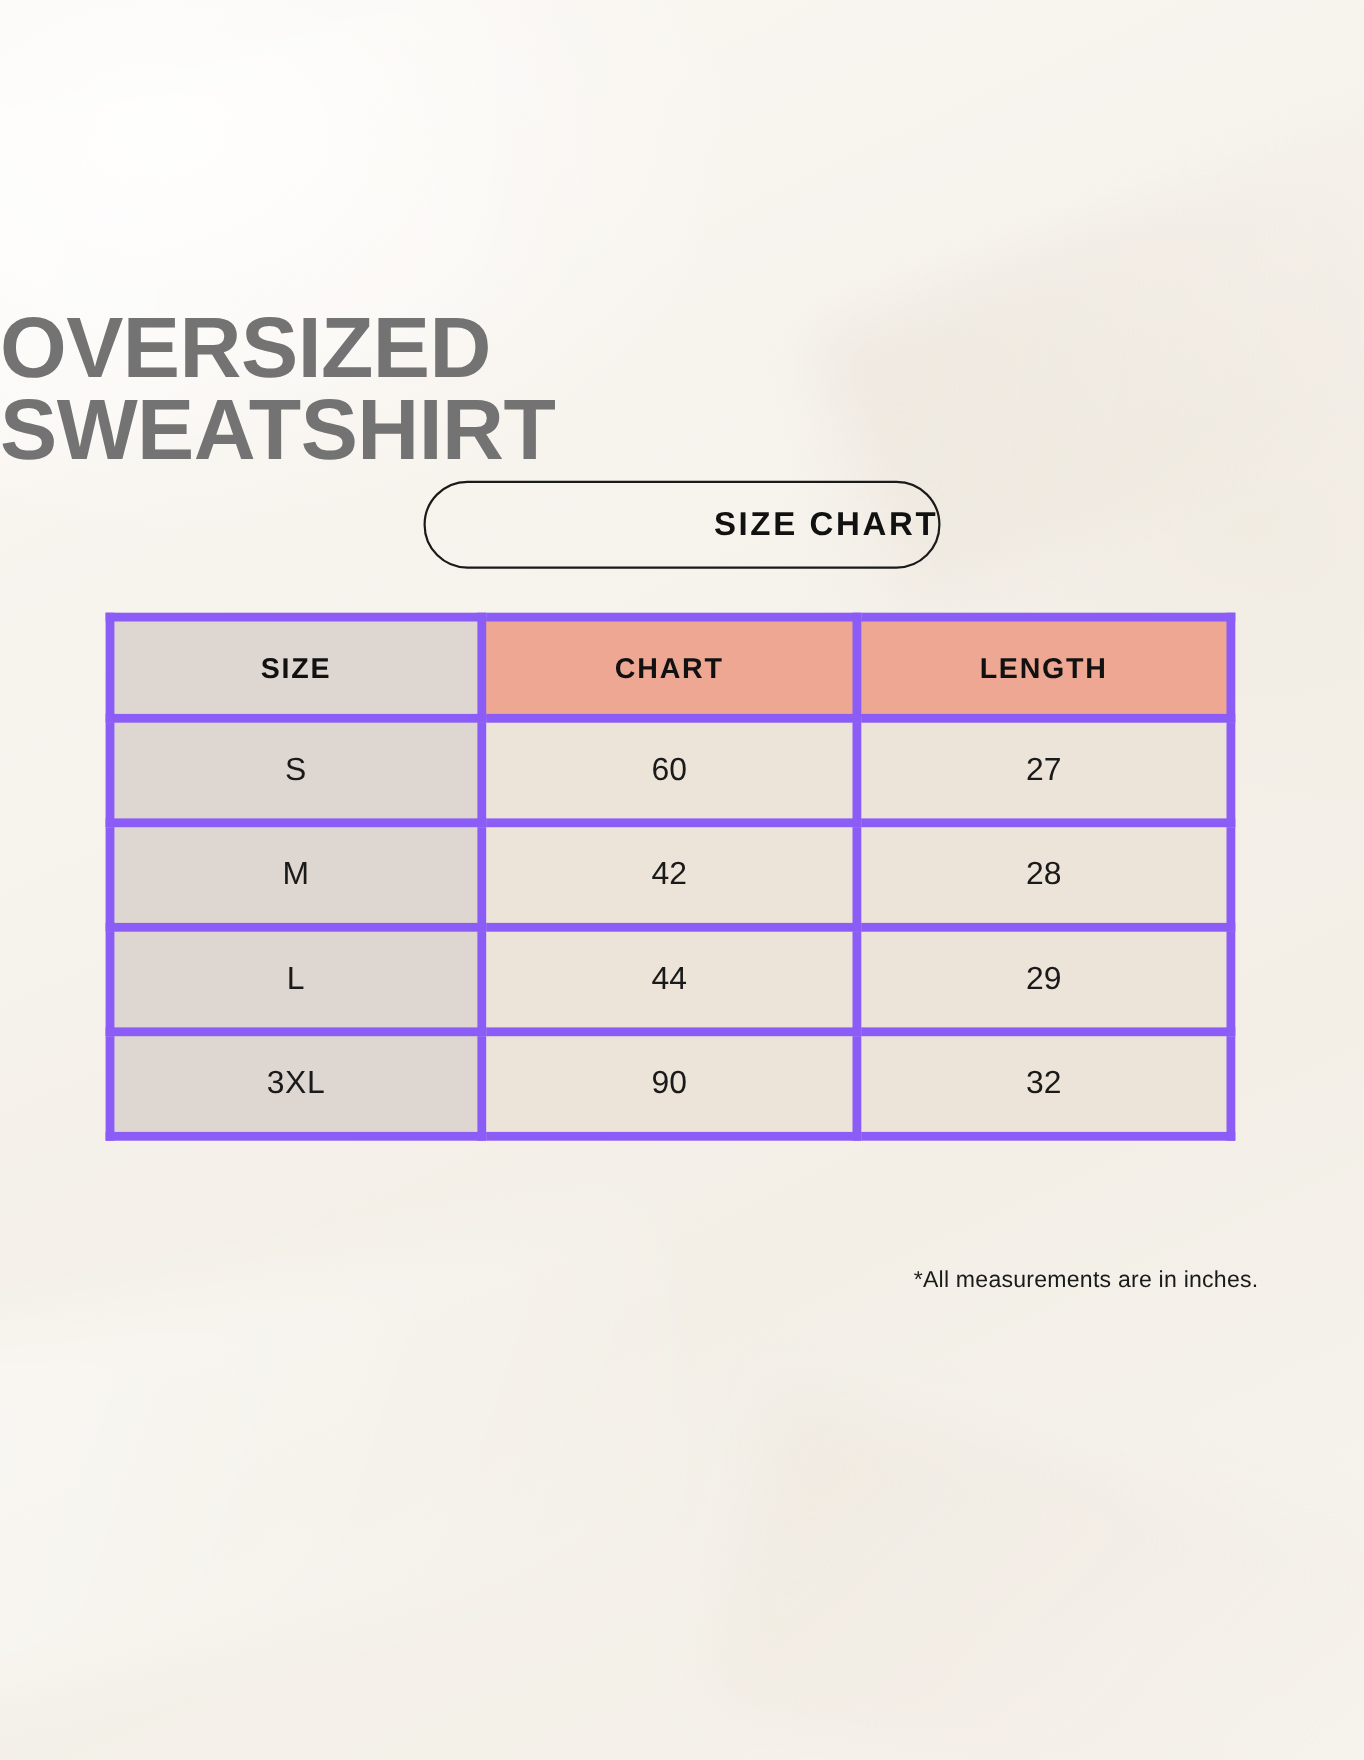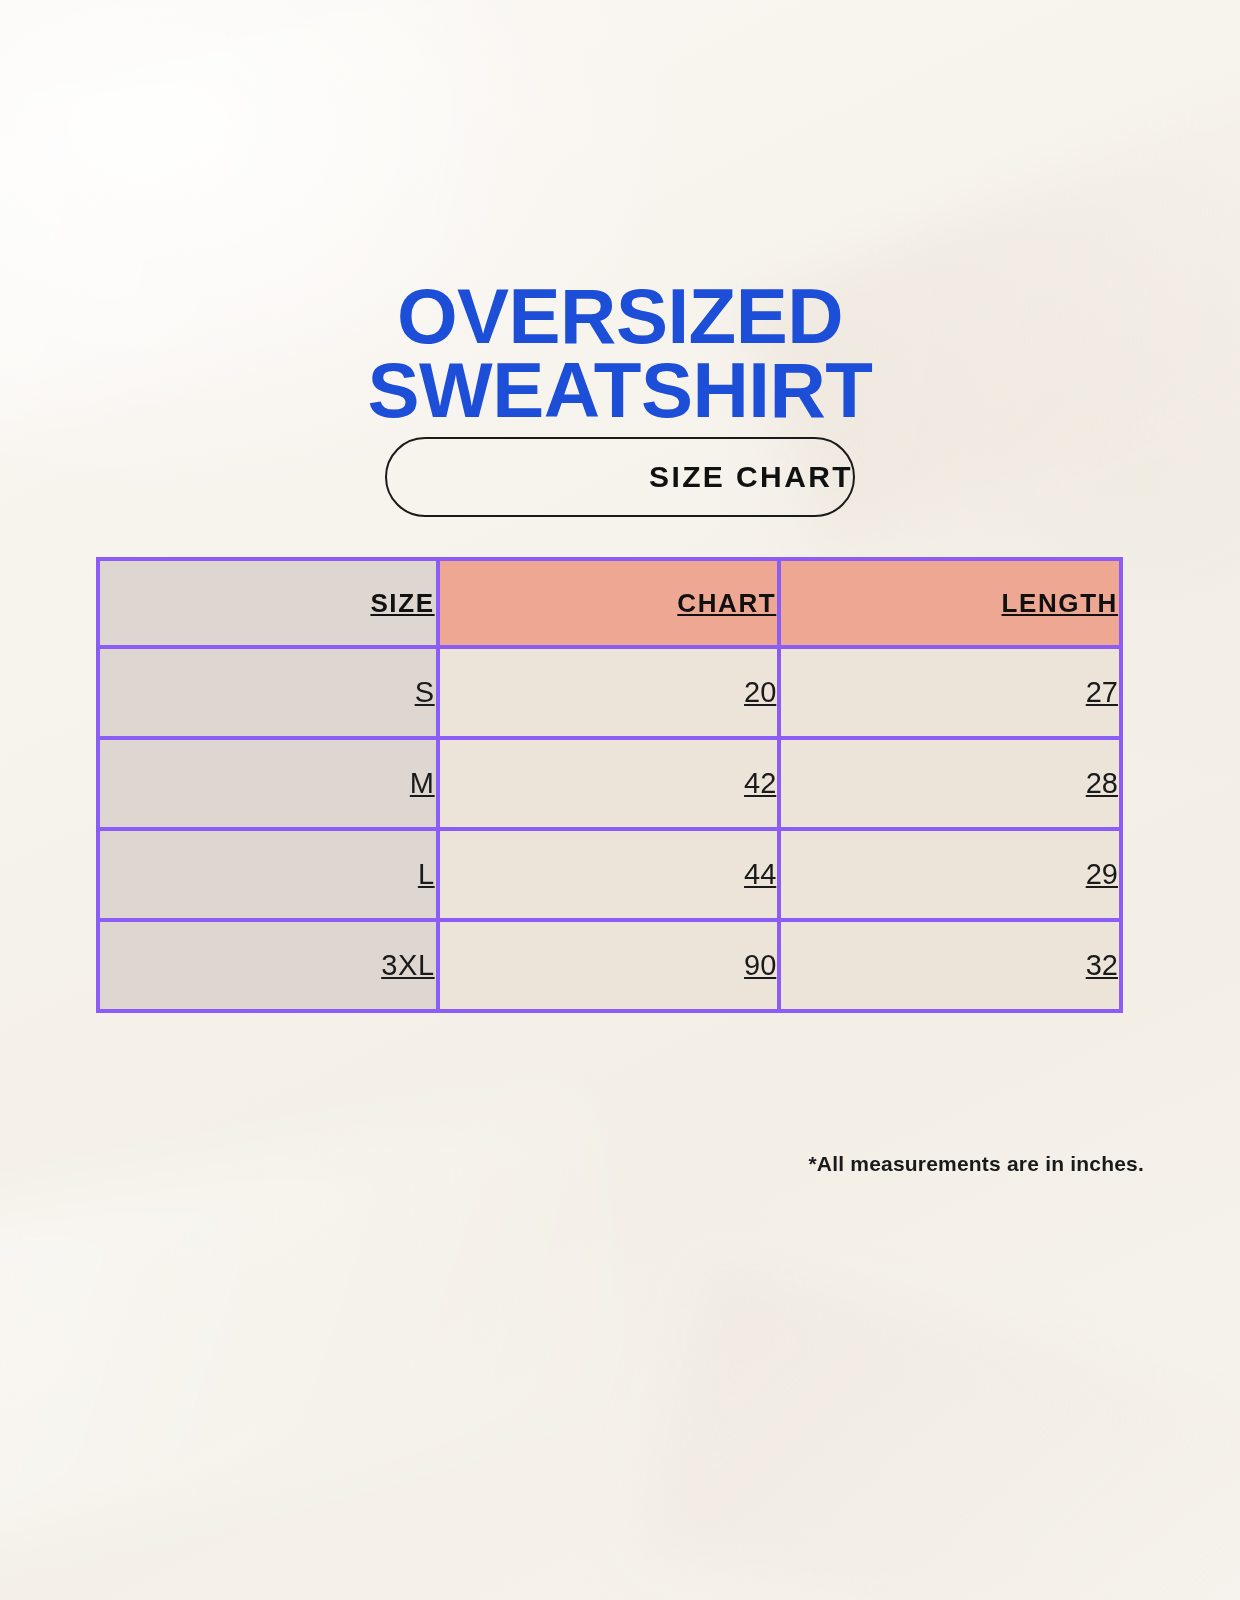--- a/index.html
+++ b/index.html
@@ -45,26 +45,25 @@
     width: 1240px;
     height: 1600px;
     box-sizing: border-box;
   }
 
   .title {
     position: absolute;
     left: 0;
     right: 0;
     top: 228px;
-    text-align: center;
     font-size: 78px;
     line-height: 0.94;
     font-weight: 700;
     letter-spacing: -0.5px;
-    color: #1d4ed8;
+    color: #737373;
   }
   .title .line { display: block; }
 
   .pill {
     position: absolute;
     left: 50%;
     transform: translateX(-50%);
     top: 437px;
     width: 466px;
     height: 76px;
@@ -88,24 +87,23 @@
     top: 557px;
     width: 1027px;
   }
   table.size-table {
     border-collapse: collapse;
     width: 100%;
     table-layout: fixed;
   }
   table.size-table th,
   table.size-table td {
-    border: 4px solid #8b5cf6;
-    text-align: right;
+    border: 8px solid #8b5cf6;
+    text-align: center;
     vertical-align: middle;
-    text-decoration: underline;
   }
   table.size-table th {
     height: 82px;
     font-size: 26px;
     font-weight: 700;
     letter-spacing: 1.6px;
   }
   table.size-table col.col-size { width: 33.2%; }
   table.size-table col.col-chest { width: 33.4%; }
   table.size-table col.col-length { width: 33.4%; }
@@ -127,21 +125,21 @@
   }
   td.cell-measure {
     background: #ece3d9;
   }
 
   .footnote {
     position: absolute;
     right: 96px;
     top: 1152px;
     font-size: 21px;
-    font-weight: 700;
+    font-weight: 400;
     color: #1a1a1a;
     letter-spacing: 0.2px;
   }
 </style>
 </head>
 <body>
 
 <div class="bg-wash"></div>
 <div class="bg-streak streak-a"></div>
 <div class="bg-streak streak-b"></div>
@@ -169,21 +167,21 @@
       <thead>
         <tr>
           <th class="head-size">SIZE</th>
           <th class="head-chest">CHART</th>
           <th class="head-length">LENGTH</th>
         </tr>
       </thead>
       <tbody>
         <tr>
           <td class="cell-size">S</td>
-          <td class="cell-measure">20</td>
+          <td class="cell-measure">60</td>
           <td class="cell-measure">27</td>
         </tr>
         <tr>
           <td class="cell-size">M</td>
           <td class="cell-measure">42</td>
           <td class="cell-measure">28</td>
         </tr>
         <tr>
           <td class="cell-size">L</td>
           <td class="cell-measure">44</td>

